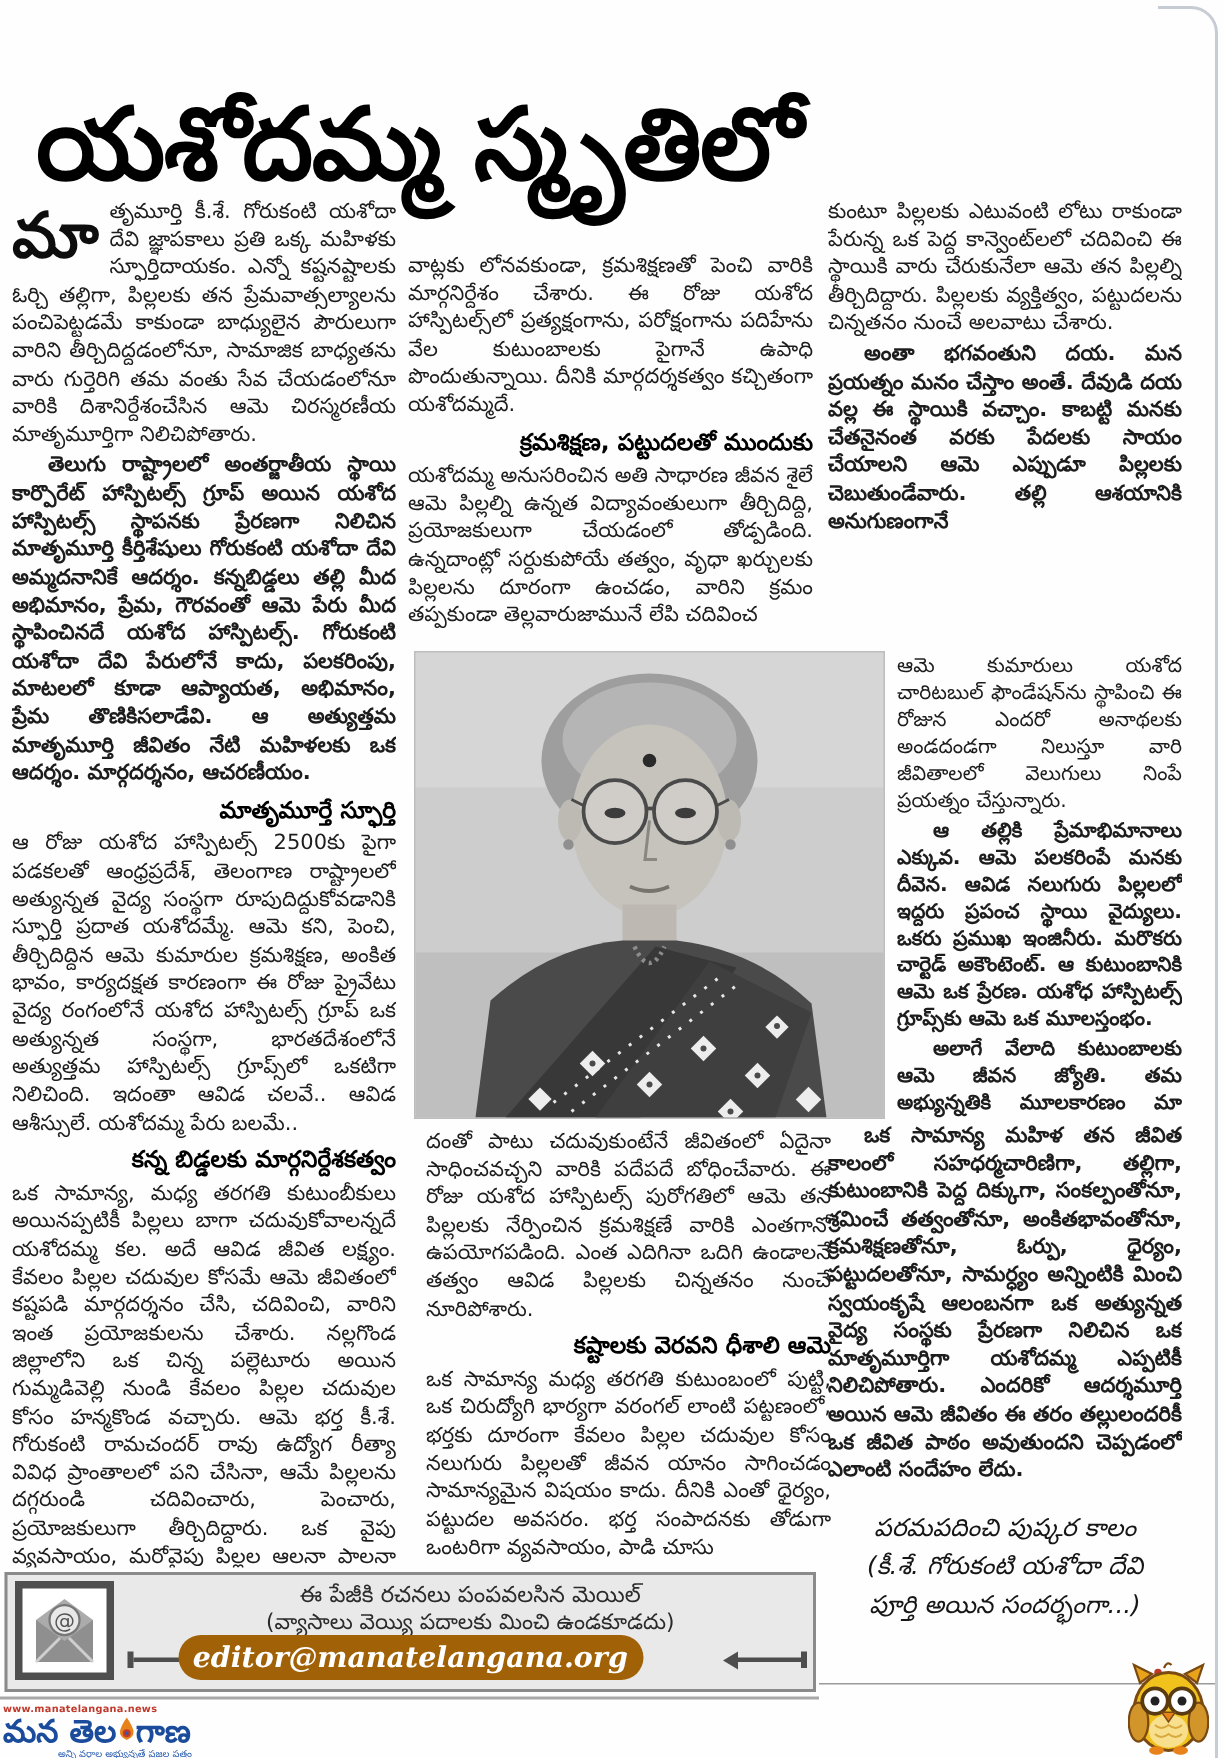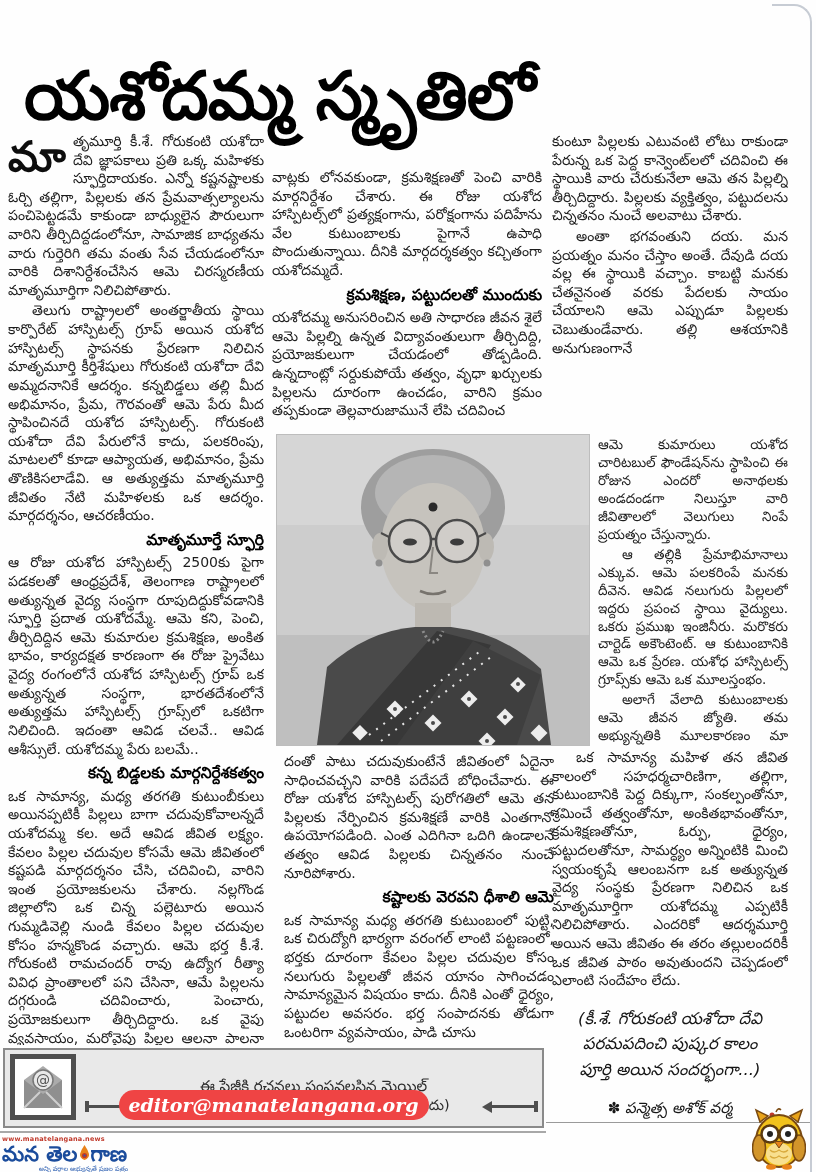--- a/index.html
+++ b/index.html
@@ -10,21 +10,21 @@
   .headline{
     position:absolute;left:24px;top:6px;width:780px;
     font-size:67px;font-weight:800;color:#000;line-height:1.35;
     letter-spacing:-1px;white-space:nowrap;
   }
   .colblock{
     position:absolute;text-align:justify;font-size:14px;line-height:1.33;
     color:#1d1d1d;overflow:hidden;
   }
   .colblock p{margin:0 0 2px 0;}
-  .indent{text-indent:24px;}
+  .indent{text-indent:24px;font-weight:bold;}
   .subhead{
     text-align:right;font-weight:700;font-size:15.5px;color:#000;
     margin:5px 0 3px 0;text-indent:0;
   }
   .dropcap{
     float:left;font-size:42px;font-weight:800;line-height:.8;
     padding:8px 7px 2px 0;color:#0d0d0d;
   }
   .photo{
     position:absolute;left:276px;top:434px;width:314px;height:312px;
@@ -41,26 +41,26 @@
   
   .mailbox{
     position:absolute;left:3px;top:1048px;width:541px;height:80px;
     background:#e9e9e9;border:2px solid #8a8a8a;box-sizing:border-box;
   }
   .mail-icon-frame{
     position:absolute;left:5px;top:4px;width:66px;height:66px;
     background:#ffffff;border:5px solid #4f4f4f;box-sizing:border-box;
     display:flex;align-items:center;justify-content:center;
   }
-  .mail-lines{position:absolute;left:90px;right:10px;top:3px;text-align:center;margin-top:23px;}
+  .mail-lines{position:absolute;left:90px;right:10px;top:3px;text-align:center;}
   .mail-line1{font-size:15px;color:#2b2b2b;line-height:1.35;}
   .mail-line2{font-size:14.5px;color:#2b2b2b;line-height:1.35;}
   .mail-pill{
     position:absolute;left:50%;transform:translateX(-50%);bottom:6px;
-    width:310px;height:30px;background:#ef4444;border-radius:17px;
+    width:310px;height:30px;background:#a16207;border-radius:17px;
     color:#fff;display:flex;align-items:center;justify-content:center;
     font-family:"DejaVu Serif", serif;font-style:italic;font-weight:700;font-size:19px;
   }
   .arrow{position:absolute;bottom:18px;height:3px;background:#4e4e4e;}
   .arrow-left{left:84px;width:36px;}
   .arrow-right{right:8px;width:44px;}
   .tri{position:absolute;width:0;height:0;border-top:6px solid transparent;border-bottom:6px solid transparent;bottom:13px;}
   .tri-r{border-left:10px solid #4e4e4e;}
   .tri-l{border-right:10px solid #4e4e4e;}
   .cap{position:absolute;bottom:14px;width:4px;height:11px;background:#4e4e4e;}
@@ -183,28 +183,23 @@
 
 <div class="colblock" style="left:598px;top:436px;width:190px;height:310px;font-size:13.5px;">
   <p>ఆమె కుమారులు యశోద చారిటబుల్ ఫౌండేషన్‌ను స్థాపించి ఈ రోజున ఎందరో అనాథలకు అండదండగా నిలుస్తూ వారి జీవితాలలో వెలుగులు నింపే ప్రయత్నం చేస్తున్నారు.</p>
   <p class="indent">ఆ తల్లికి ప్రేమాభిమానాలు ఎక్కువ. ఆమె పలకరింపే మనకు దీవెన. ఆవిడ నలుగురు పిల్లలలో ఇద్దరు ప్రపంచ స్థాయి వైద్యులు. ఒకరు ప్రముఖ ఇంజినీరు. మరొకరు చార్టెడ్ అకౌంటెంట్. ఆ కుటుంబానికి ఆమె ఒక ప్రేరణ. యశోధ హాస్పిటల్స్ గ్రూప్స్‌కు ఆమె ఒక మూలస్తంభం.</p>
   <p class="indent">అలాగే వేలాది కుటుంబాలకు ఆమె జీవన జ్యోతి. తమ అభ్యున్నతికి మూలకారణం మా అమ్మే అని ఆ నలుగురు కొడుకులూ ఎప్పటికీ భావిస్తారు. 1989లో చిన్న క్లినిక్‌గా ప్రారంభమైన యశోద హాస్పిటల్ మూడు దశాబ్దాల కాలంలో ఒక అగ్రశ్రేణి ప్రపంచ స్థాయి వైద్య సంస్థగా ఎదగడం వెనుక ఆమె దీవెనలు, సంకల్పం, ప్రోత్సాహం పుష్కలంగా ఉన్నాయి. పిల్లల వెన్నంటే ఉండి వారిని ఆమె ఎల్లవేళలా ముందుకు నడిపించారు, ప్రోత్సహించారు, జీవితంలో నిలబెట్టారు.</p>
 </div>
 
 <div class="colblock" style="left:552px;top:748px;width:236px;height:374px;">
   <p class="indent">ఒక సామాన్య మహిళ తన జీవిత కాలంలో సహధర్మచారిణిగా, తల్లిగా, కుటుంబానికి పెద్ద దిక్కుగా, సంకల్పంతోనూ, శ్రమించే తత్వంతోనూ, అంకితభావంతోనూ, క్రమశిక్షణతోనూ, ఓర్పు, ధైర్యం, పట్టుదలతోనూ, సామర్ధ్యం అన్నింటికి మించి స్వయంకృషే ఆలంబనగా ఒక అత్యున్నత వైద్య సంస్థకు ప్రేరణగా నిలిచిన ఒక మాతృమూర్తిగా యశోదమ్మ ఎప్పటికీ నిలిచిపోతారు. ఎందరికో ఆదర్శమూర్తి అయిన ఆమె జీవితం ఈ తరం తల్లులందరికీ ఒక జీవిత పాఠం అవుతుందని చెప్పడంలో ఎలాంటి సందేహం లేదు.</p>
   <div class="credit">
+    <div>పరమపదించి పుష్కర కాలం</div>
     <div>(కీ.శే. గోరుకంటి యశోదా దేవి</div>
-    <div>పరమపదించి పుష్కర కాలం</div>
     <div>పూర్తి అయిన సందర్భంగా...)</div>
-  </div>
-  <div class="byline">
-    <div>✽ పన్మెత్స అశోక్ వర్మ</div>
-    <div>సీనియర్ జనరల్ మేనేజర్</div>
-
   </div>
 </div>
 
 <div class="mailbox">
   <div class="mail-icon-frame">
     <svg width="46" height="46" viewBox="0 0 46 46" xmlns="http://www.w3.org/2000/svg">
       <path d="M4 16 L23 2 L42 16 L42 44 L4 44 Z" fill="#ababab"></path>
       <path d="M4 16 L23 30 L42 16 L42 44 L4 44 Z" fill="#8f8f8f"></path>
       <path d="M4 44 L20 28 M42 44 L26 28" stroke="#cfcfcf" stroke-width="2"></path>
       <circle cx="23" cy="16" r="10" fill="#e8e8e8" stroke="#777" stroke-width="1.5"></circle>

